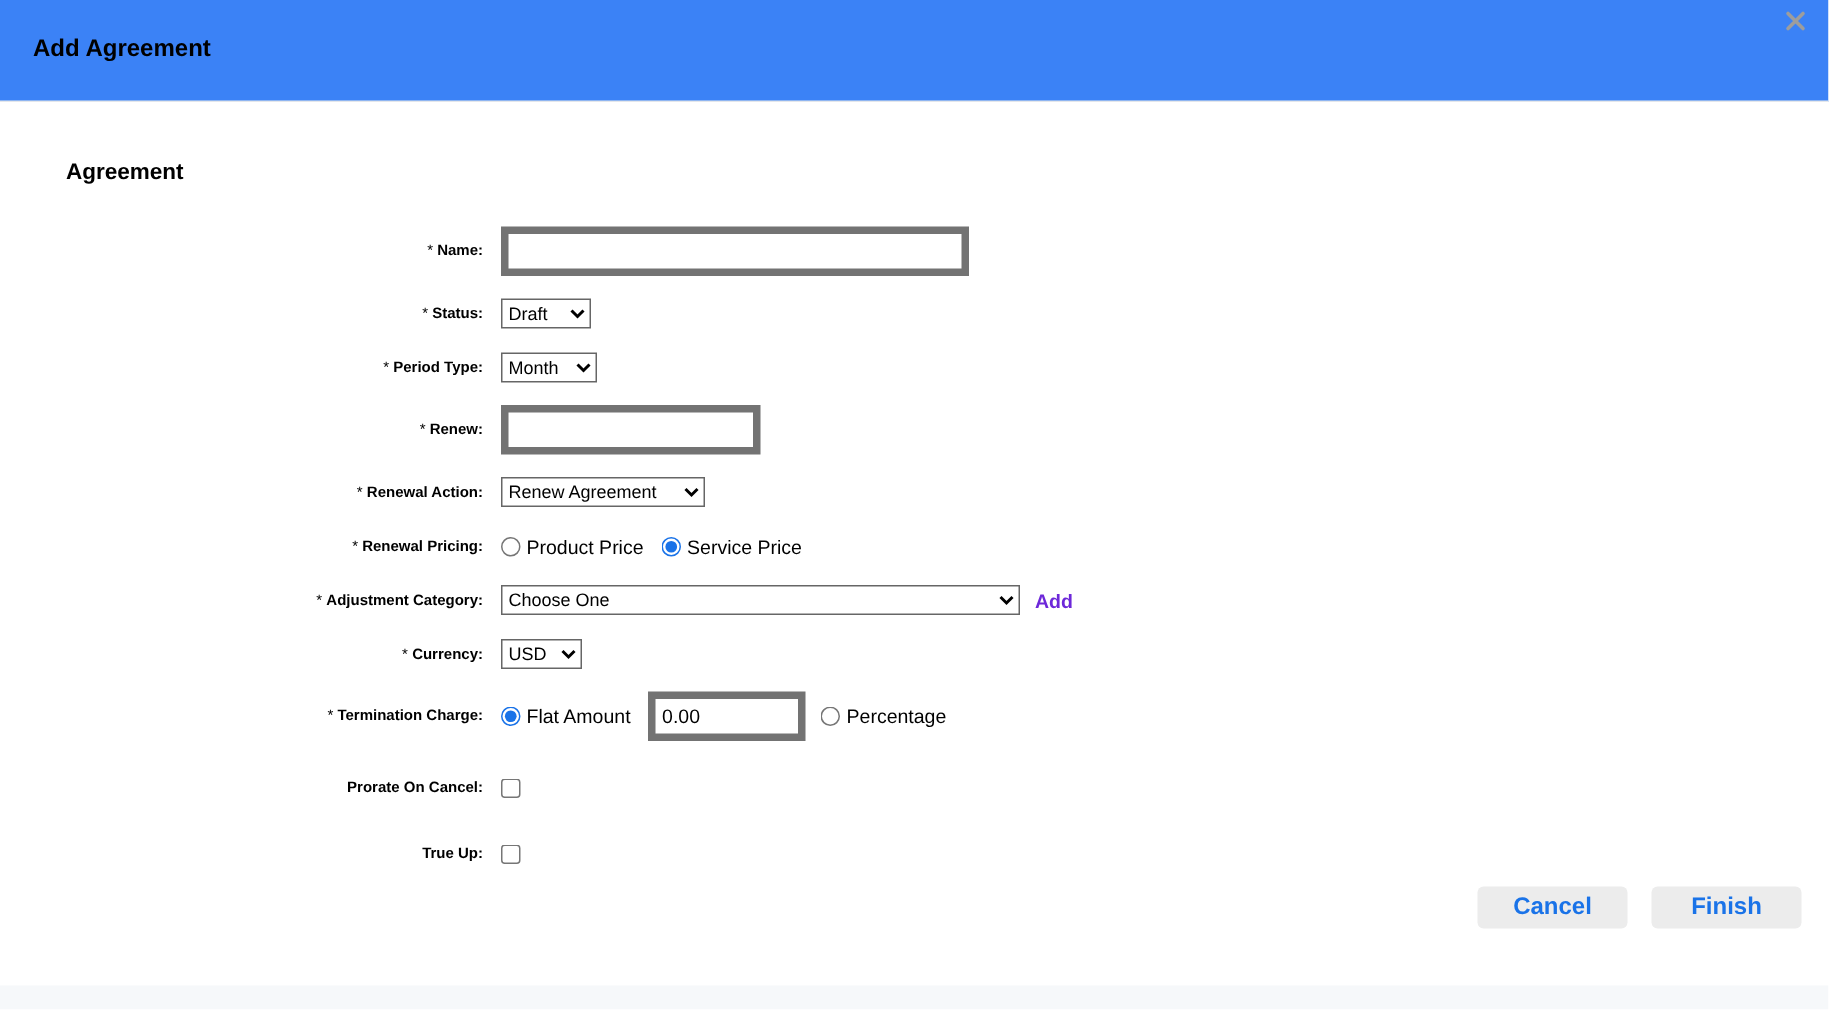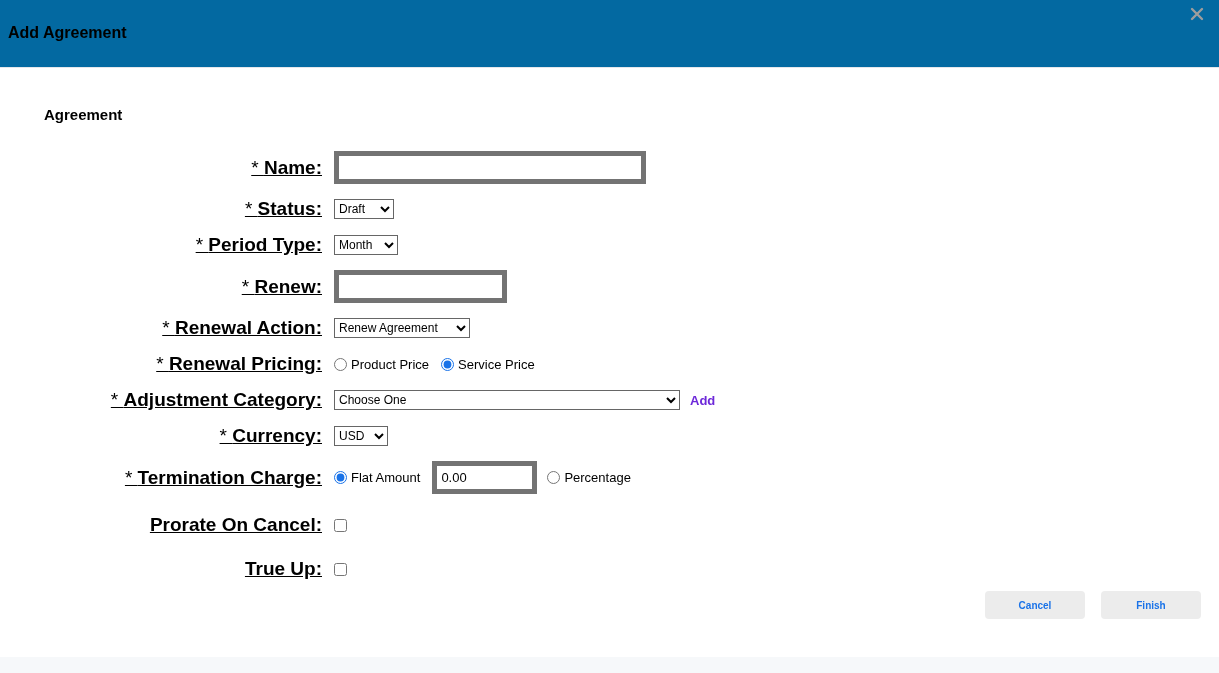--- a/index.html
+++ b/index.html
@@ -8,23 +8,23 @@
       font-size: 13px;
       color: #000;
       background: #fff;
       width: 1219px;
       height: 673px;
       position: relative;
     }
     .header-bar {
       position: relative;
       height: 68px;
-      background: #0369a1;
+      background: #3b82f6;
       border-bottom: 1px solid #e4e7eb;
-      padding-left: 8px;
+      padding-left: 22px;
       padding-top: 24px;
     }
     .header-title {
       font-size: 16px;
       font-weight: bold;
       color: #000;
     }
     .close-icon {
       position: absolute;
       top: 4px;
@@ -52,22 +52,21 @@
       display: flex;
       align-items: center;
       margin-bottom: 14px;
       min-height: 22px;
     }
     .label-col {
       width: 290px;
       text-align: right;
       font-weight: bold;
       padding-right: 12px;
-      font-size: 19px;
-      text-decoration: underline;
+      font-size: 10px;
     }
     .required-mark { font-weight: normal; }
     .field-col {
       display: flex;
       align-items: center;
       gap: 4px;
     }
     input[type="text"] {
       border: 5px solid #737373;
       height: 33px;
@@ -126,21 +125,21 @@
     }
     .btn {
       min-width: 100px;
       height: 28px;
       border-radius: 4px;
       border: none;
       background: #ececec;
       color: #1a73e8;
       font-weight: bold;
       font-family: inherit;
-      font-size: 10px;
+      font-size: 16px;
       cursor: pointer;
     }
     .bottom-strip {
       position: absolute;
       left: 0; right: 0; bottom: 0;
       height: 16px;
       background: #f6f8fa;
     }
   </style>
 </head>

